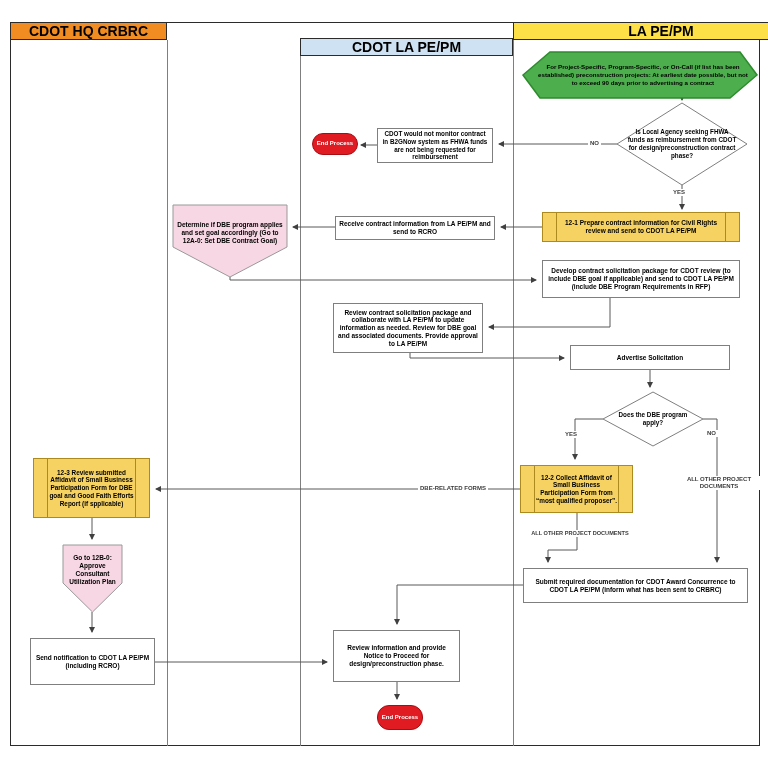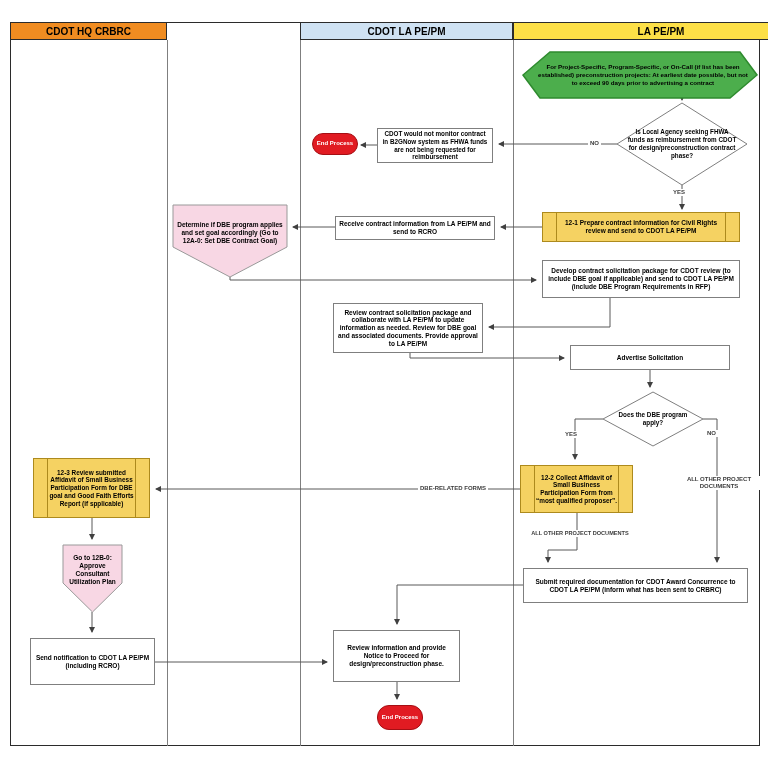--- a/index.html
+++ b/index.html
@@ -5,21 +5,21 @@
   html,body{margin:0;padding:0;background:#ffffff;}
   .canvas{position:relative;width:768px;height:759px;background:#fff;
           font-family:"Liberation Sans",sans-serif;overflow:hidden;}
   .title{position:absolute;left:0;top:3px;width:768px;text-align:center;
          font-size:11.5px;font-weight:bold;color:#000;}
   .frame{position:absolute;left:10px;top:22px;width:750px;height:724px;
          border:1.5px solid #2b2b2b;box-sizing:border-box;}
   .vline{position:absolute;top:40px;height:706px;width:1px;background:#7f7f7f;}
   .hdr{position:absolute;top:22px;height:18px;box-sizing:border-box;
        border:1px solid #2b2b2b;display:flex;align-items:center;justify-content:center;
-       font-size:10px;font-weight:bold;}
+       font-size:14px;font-weight:bold;}
   .node{position:absolute;box-sizing:border-box;display:flex;align-items:center;
         justify-content:center;text-align:center;font-weight:bold;color:#000;
         font-size:6.5px;line-height:1.2;}
   .proc{background:#ffffff;border:1px solid #7f7f7f;padding:1px 3px;}
   .predef{background:#F5D262;border:1px solid #AD8A1D;padding:1px 15px;}
   .predef::before,.predef::after{content:"";position:absolute;top:0;bottom:0;width:1px;background:#AD8A1D;}
   .predef::before{left:13px;} .predef::after{right:13px;}
   .pill{background:#E11B22;border:1.5px solid #A50F14;border-radius:12px;
         color:#ffffff;font-size:6px;}
   .shape-text{position:absolute;display:flex;align-items:center;justify-content:center;
@@ -35,21 +35,21 @@
 
 
   <div class="frame"></div>
   <div class="vline" style="left:167px;"></div>
   <div class="vline" style="left:300px;"></div>
   <div class="vline" style="left:513px;"></div>
 
   <div class="hdr" style="left:10px;width:157px;background:#F08C21;color:#000;">
     <span>CDOT HQ CRBRC</span>
     </div>
-  <div class="hdr" style="left:300px;width:213px;background:#CFE2F3;color:#000;">
+  <div class="hdr" style="left:300px;width:213px;background:#CFE2F3;color:#000;margin-top:16px;">
     <span>CDOT LA PE/PM</span>
     </div>
   <div class="hdr" style="left:513px;width:296px;background:#fde047;color:#000;text-align:right;">
     <span>LA PE/PM</span>
     </div>
 
   <svg class="layer" width="768" height="759">
     <defs>
       <marker id="arr" markerWidth="7" markerHeight="7" refX="5" refY="3" orient="auto">
         <path d="M0,0 L6,3 L0,6 z" fill="#404040"></path>

